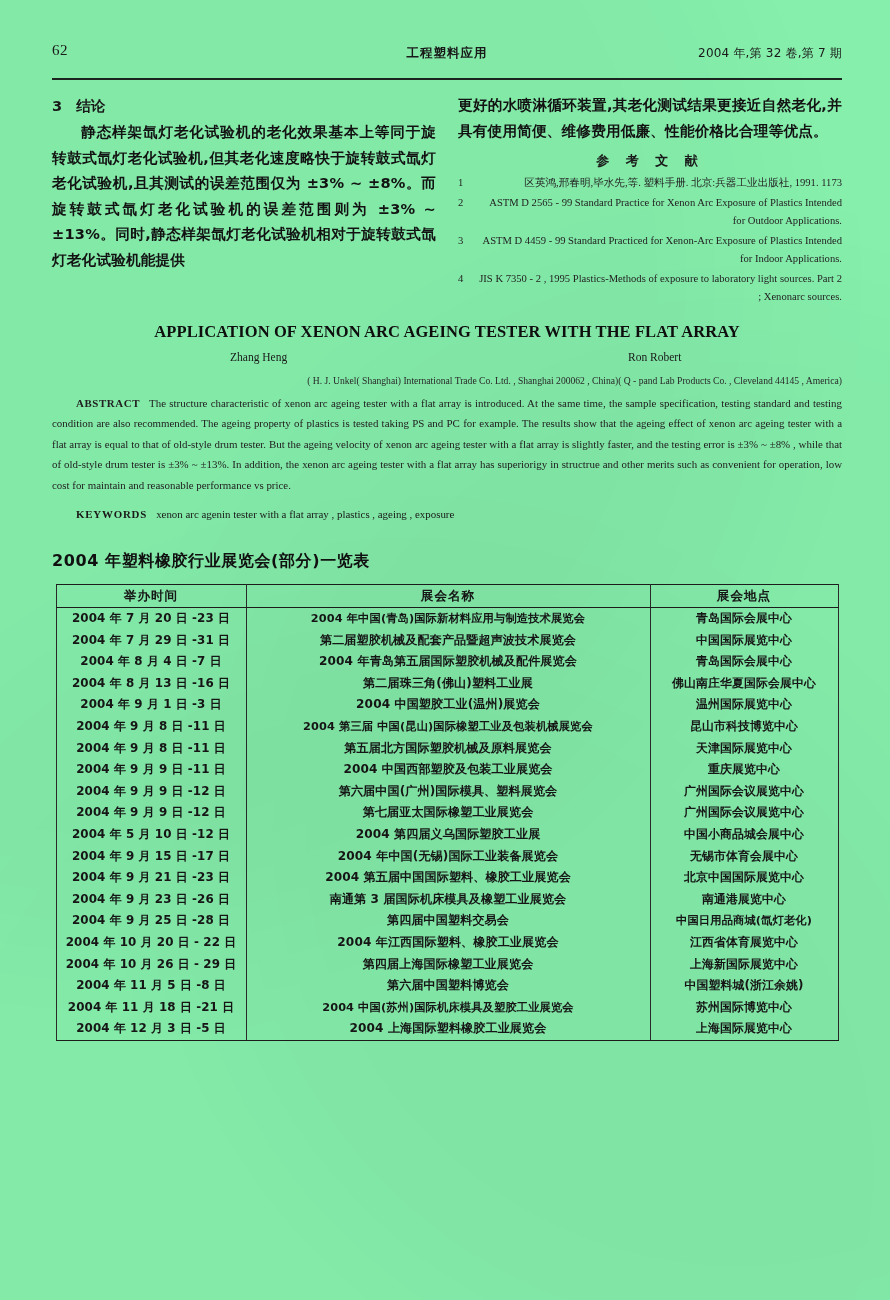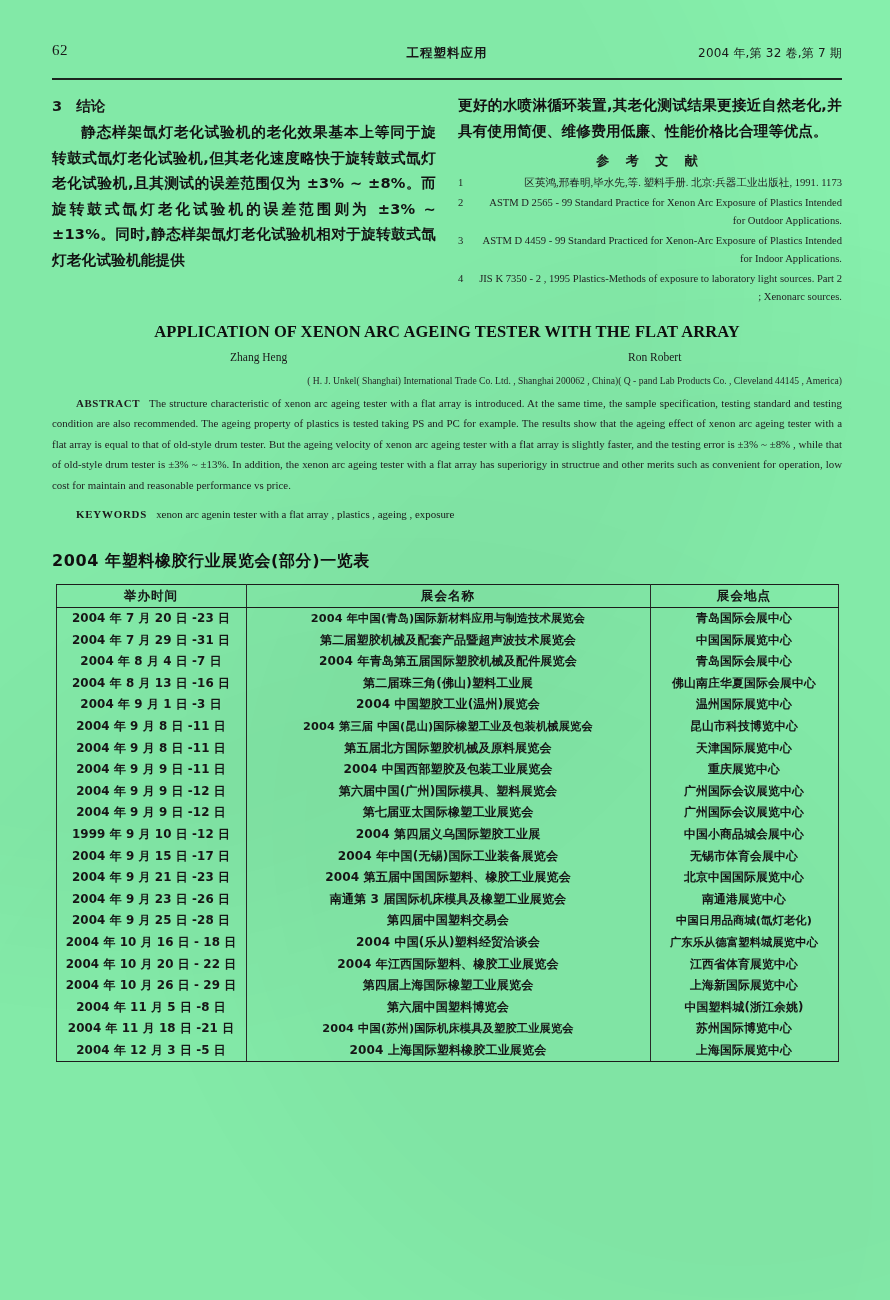--- a/index.html
+++ b/index.html
@@ -370,21 +370,21 @@
             <td class="cell-date">2004 年 9 月 9 日 -12 日</td>
             <td class="cell-name">第六届中国(广州)国际模具、塑料展览会</td>
             <td class="cell-venue">广州国际会议展览中心</td>
           </tr>
           <tr>
             <td class="cell-date">2004 年 9 月 9 日 -12 日</td>
             <td class="cell-name">第七届亚太国际橡塑工业展览会</td>
             <td class="cell-venue">广州国际会议展览中心</td>
           </tr>
           <tr>
-            <td class="cell-date">1999 年 9 月 10 日 -12 日</td>
+            <td class="cell-date">2004 年 5 月 10 日 -12 日</td>
             <td class="cell-name">2004 第四届义乌国际塑胶工业展</td>
             <td class="cell-venue">中国小商品城会展中心</td>
           </tr>
           <tr>
             <td class="cell-date">2004 年 9 月 15 日 -17 日</td>
             <td class="cell-name">2004 年中国(无锡)国际工业装备展览会</td>
             <td class="cell-venue">无锡市体育会展中心</td>
           </tr>
           <tr>
             <td class="cell-date">2004 年 9 月 21 日 -23 日</td>
@@ -395,25 +395,20 @@
             <td class="cell-date">2004 年 9 月 23 日 -26 日</td>
             <td class="cell-name">南通第 3 届国际机床模具及橡塑工业展览会</td>
             <td class="cell-venue">南通港展览中心</td>
           </tr>
           <tr>
             <td class="cell-date">2004 年 9 月 25 日 -28 日</td>
             <td class="cell-name">第四届中国塑料交易会</td>
             <td class="cell-venue tight">中国日用品商城(氙灯老化)</td>
           </tr>
           <tr>
-            <td class="cell-date">2004 年 10 月 16 日 - 18 日</td>
-            <td class="cell-name">2004 中国(乐从)塑料经贸洽谈会</td>
-            <td class="cell-venue tight">广东乐从德富塑料城展览中心</td>
-          </tr>
-          <tr>
             <td class="cell-date">2004 年 10 月 20 日 - 22 日</td>
             <td class="cell-name">2004 年江西国际塑料、橡胶工业展览会</td>
             <td class="cell-venue">江西省体育展览中心</td>
           </tr>
           <tr>
             <td class="cell-date">2004 年 10 月 26 日 - 29 日</td>
             <td class="cell-name">第四届上海国际橡塑工业展览会</td>
             <td class="cell-venue">上海新国际展览中心</td>
           </tr>
           <tr>

